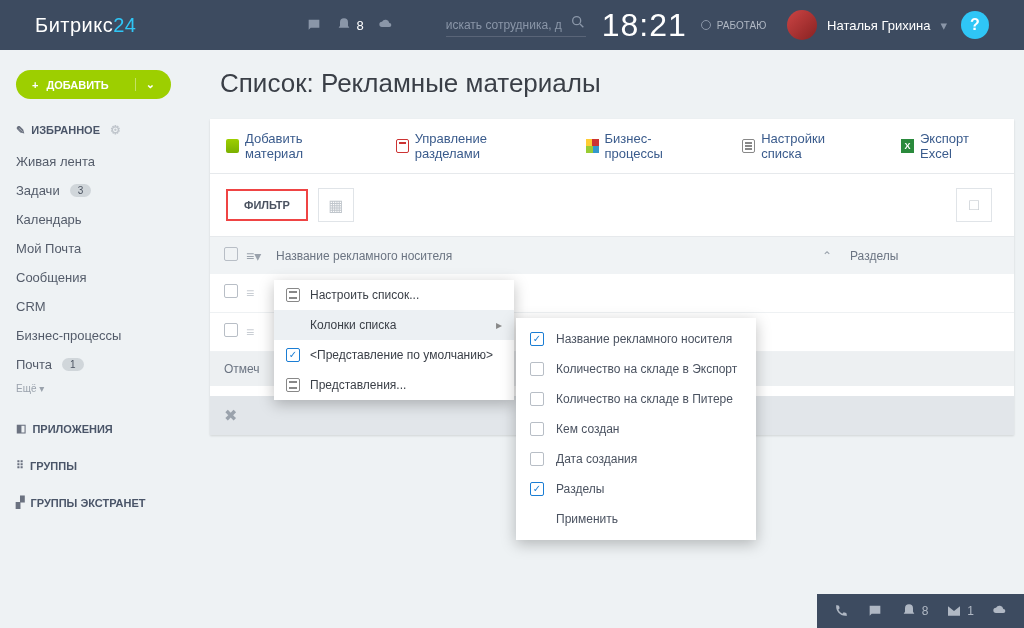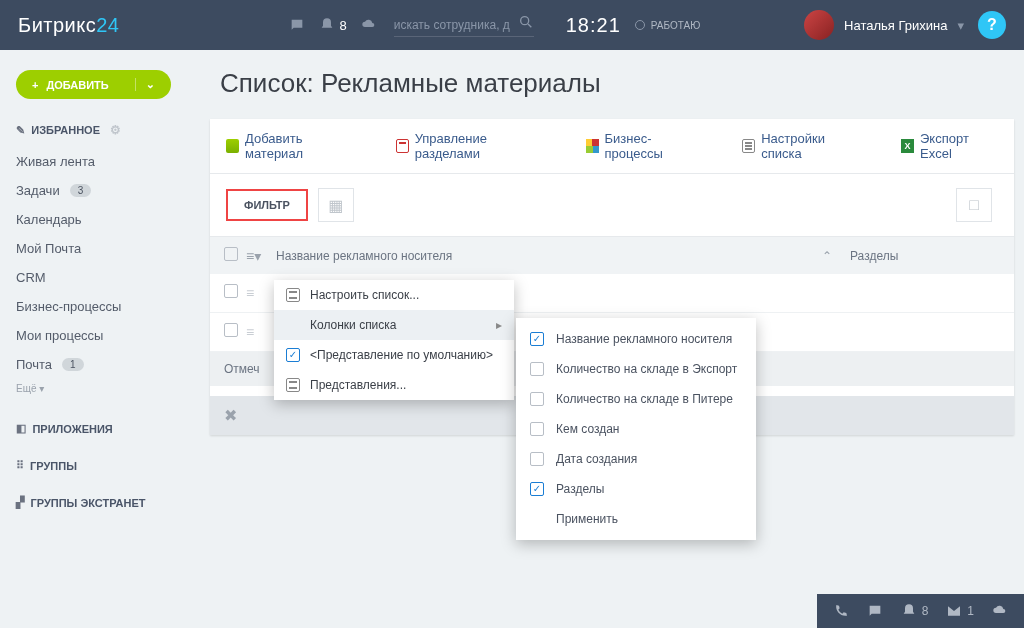--- a/index.html
+++ b/index.html
@@ -1,26 +1,26 @@
 <!DOCTYPE html>
 <html><head>
 <meta charset="utf-8">
 <style>
 *{box-sizing:border-box;margin:0;padding:0;font-family:"Helvetica Neue",Arial,sans-serif}
 body{background:#eef2f4;width:1024px;height:628px;overflow:hidden;position:relative}
-.header{height:50px;background:#3d4b60;display:flex;align-items:center;color:#fff;padding:0 18px}
+.header{height:50px;background:#3d4b60;display:flex;align-items:center;color:#fff;padding:0 35px}
 .logo{font-size:20px;font-weight:400;letter-spacing:.5px}
 .logo b{color:#2fc6f6;font-weight:400}
 .hdr-ic{display:flex;align-items:center;gap:14px;margin-left:170px;color:#8a96a8;font-size:13px}
 .hdr-ic span{display:flex;align-items:center;gap:4px}
-.search-wrap{margin-left:17px;position:relative}
+.search-wrap{margin-left:52px;position:relative}
 .search-inp{background:transparent;border:none;border-bottom:1px solid #5a6578;width:140px;padding:4px 24px 4px 0;color:#fff;font-size:12px;outline:none}
 .search-inp::placeholder{color:#8a96a8}
 .search-ic{position:absolute;right:0;top:0;color:#8a96a8}
-.clock{margin-left:32px;font-size:20px;font-weight:200;letter-spacing:1px}
+.clock{margin-left:16px;font-size:32px;font-weight:200;letter-spacing:1px}
 .status{margin-left:14px;font-size:10px;color:#b0b8c4;display:flex;align-items:center;gap:6px}
 .status::before{content:"";width:8px;height:8px;border:1px solid #8a96a8;border-radius:50%}
 .user{margin-left:auto;display:flex;align-items:center;gap:10px;font-size:13px}
 .avatar{width:30px;height:30px;border-radius:50%;background:linear-gradient(135deg,#c44,#822)}
 .help{width:28px;height:28px;border-radius:50%;background:#2fc6f6;color:#fff;display:flex;align-items:center;justify-content:center;margin-left:14px;font-weight:bold}
 .sidebar{position:absolute;left:0;top:50px;width:200px;bottom:0;padding:20px 0 0 16px}
 .add-btn{background:#9dcf00;color:#fff;border:none;border-radius:16px;padding:8px 16px;font-size:11px;font-weight:bold;display:flex;align-items:center;gap:8px;cursor:pointer}
 .add-btn .chev{margin-left:18px;border-left:1px solid rgba(255,255,255,.4);padding-left:10px}
 .side-sec{margin-top:24px}
 .side-hd{font-size:11px;font-weight:bold;color:#4a5568;text-transform:uppercase;display:flex;align-items:center;gap:6px;margin-bottom:10px}
@@ -122,23 +122,23 @@
   <div class="side-hd">
         <span class="sico">✎</span>
         <span>ИЗБРАННОЕ</span>
         <span class="gear">⚙</span>
       </div>
   <div id="fav-list">
         <div class="side-item">Живая лента</div>
         <div class="side-item">Задачи<span class="badge">3</span></div>
         <div class="side-item">Календарь</div>
         <div class="side-item">Мой Почта</div>
+        <div class="side-item">Сообщения</div>
         <div class="side-item">CRM</div>
         <div class="side-item">Бизнес-процессы</div>
-        <div class="side-item">Мои процессы</div>
         <div class="side-item">Почта<span class="badge">1</span></div>
       </div>
   <div class="more"><span>Ещё</span> ▾</div>
  </div>
  <div class="side-sec">
   <div class="side-hd">
         <span class="sico">◧</span>
         <span>ПРИЛОЖЕНИЯ</span>
       </div>
  </div>

